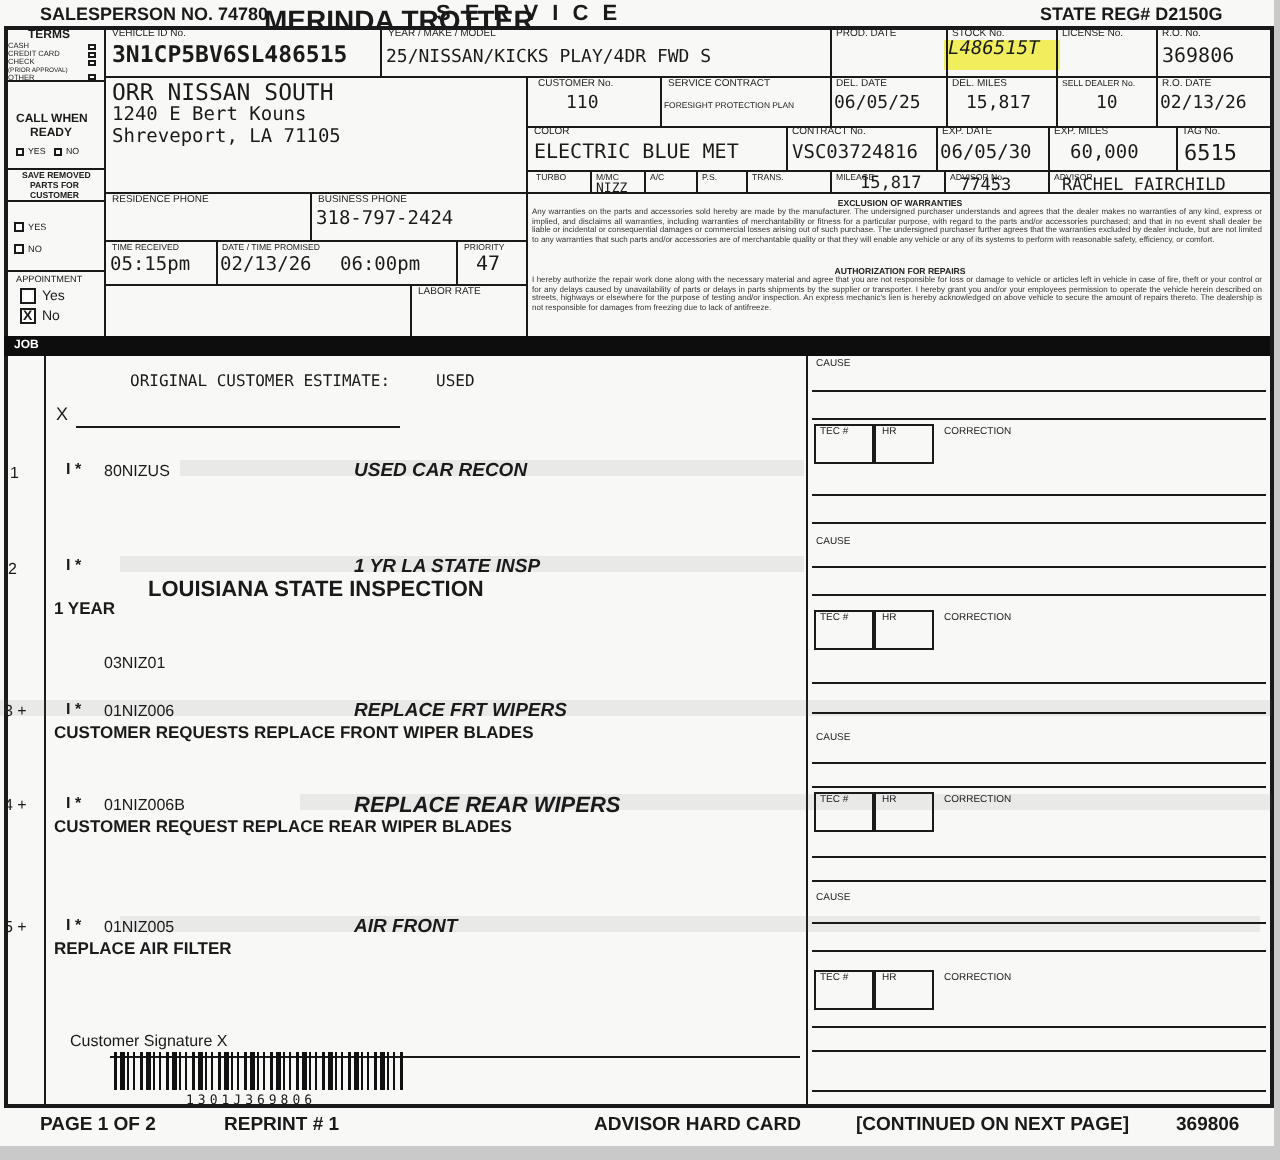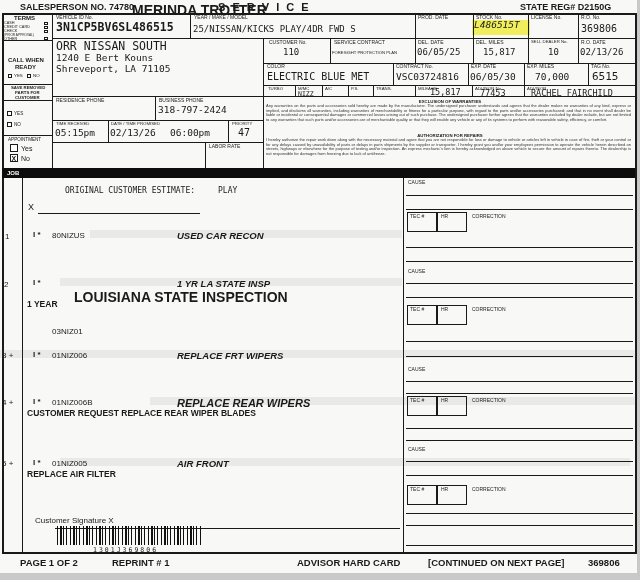--- a/index.html
+++ b/index.html
@@ -136,21 +136,21 @@
   <span class="t lab" style="left:581px;top:40px;">R.O. DATE</span>
   <span class="t m" style="left:580px;top:48px;font-size:9px;">02/13/26</span>
 
   <span class="t lab" style="left:267px;top:64px;">COLOR</span>
   <span class="t m" style="left:267px;top:72px;font-size:10px;">ELECTRIC BLUE MET</span>
   <span class="t lab" style="left:396px;top:64px;">CONTRACT No.</span>
   <span class="t m" style="left:396px;top:72px;font-size:9.5px;">VSC03724816</span>
   <span class="t lab" style="left:471px;top:64px;">EXP. DATE</span>
   <span class="t m" style="left:470px;top:72px;font-size:9.5px;">06/05/30</span>
   <span class="t lab" style="left:527px;top:64px;">EXP. MILES</span>
-  <span class="t m" style="left:535px;top:72px;font-size:9.5px;">70,000</span>
+  <span class="t m" style="left:535px;top:72px;font-size:9.5px;">60,000</span>
   <span class="t lab" style="left:591px;top:64px;">TAG No.</span>
   <span class="t m" style="left:592px;top:71px;font-size:11px;">6515</span>
 
   <span class="t lab4" style="left:268px;top:87px;">TURBO</span>
   <span class="t lab4" style="left:298px;top:87px;">M/MC</span>
   <span class="t m" style="left:298px;top:91px;font-size:6.5px;">NIZZ</span>
   <span class="t lab4" style="left:325px;top:87px;">A/C</span>
   <span class="t lab4" style="left:351px;top:87px;">P.S.</span>
   <span class="t lab4" style="left:376px;top:87px;">TRANS.</span>
   <span class="t lab4" style="left:418px;top:86.5px;">MILEAGE</span>
@@ -185,40 +185,41 @@
   <div class="vl" style="left:22px;top:178px;height:374px;"></div>
   <div class="vl" style="left:403px;top:178px;height:374px;"></div>
 
   <div class="smudge" style="left:90px;top:230px;width:312px;height:8px;"></div>
   <div class="smudge" style="left:60px;top:278px;width:342px;height:8px;"></div>
   <div class="smudge" style="left:0px;top:350px;width:636px;height:8px;"></div>
   <div class="smudge" style="left:150px;top:397px;width:486px;height:8px;"></div>
   <div class="smudge" style="left:60px;top:458px;width:570px;height:8px;"></div>
 
   <span class="t m" style="left:65px;top:187px;font-size:8px;">ORIGINAL CUSTOMER ESTIMATE:</span>
-  <span class="t m" style="left:218px;top:187px;font-size:8px;">PLAY</span>
+  <span class="t m" style="left:218px;top:187px;font-size:8px;">USED</span>
   <span class="t" style="left:28px;top:203px;font-size:9px;">X</span>
   <div class="hl" style="left:38px;top:213px;width:162px;"></div>
 
   <span class="t" style="left:5px;top:233px;font-size:8px;">1</span>
   <span class="t b" style="left:33px;top:231px;font-size:8px;">I *</span>
   <span class="t" style="left:52px;top:232px;font-size:8px;">80NIZUS</span>
   <span class="t b" style="left:177px;top:231px;font-size:9.5px;font-style:italic;">USED CAR RECON</span>
 
   <span class="t" style="left:4px;top:281px;font-size:8px;">2</span>
   <span class="t b" style="left:33px;top:279px;font-size:8px;">I *</span>
   <span class="t" style="left:52px;top:280px;font-size:8px;margin-top:48px;">03NIZ01</span>
   <span class="t b" style="left:177px;top:279px;font-size:9.5px;font-style:italic;">1 YR LA STATE INSP</span>
-  <span class="t b" style="left:27px;top:290px;font-size:14px;padding-left:47px;">LOUISIANA STATE INSPECTION</span>
+  <span class="t b" style="left:27px;top:290px;font-size:11px;padding-left:47px;">LOUISIANA STATE INSPECTION</span>
   <span class="t b" style="left:27px;top:300px;font-size:8.5px;">1 YEAR</span>
 
   <span class="t" style="left:2px;top:352px;font-size:8px;">3 +</span>
   <span class="t b" style="left:33px;top:351px;font-size:8px;">I *</span>
   <span class="t" style="left:52px;top:352px;font-size:8px;">01NIZ006</span>
   <span class="t b" style="left:177px;top:351px;font-size:9.5px;font-style:italic;">REPLACE FRT WIPERS</span>
+  <span class="t b" style="left:27px;top:362px;font-size:8.5px;">CUSTOMER REQUESTS REPLACE FRONT WIPER BLADES</span>
 
   <span class="t" style="left:2px;top:399px;font-size:8px;">4 +</span>
   <span class="t b" style="left:33px;top:398px;font-size:8px;">I *</span>
   <span class="t" style="left:52px;top:399px;font-size:8px;">01NIZ006B</span>
   <span class="t b" style="left:177px;top:398px;font-size:11px;font-style:italic;">REPLACE REAR WIPERS</span>
   <span class="t b" style="left:27px;top:409px;font-size:8.5px;">CUSTOMER REQUEST REPLACE REAR WIPER BLADES</span>
 
   <span class="t" style="left:2px;top:460px;font-size:8px;">5 +</span>
   <span class="t b" style="left:33px;top:459px;font-size:8px;">I *</span>
   <span class="t" style="left:52px;top:460px;font-size:8px;">01NIZ005</span>

